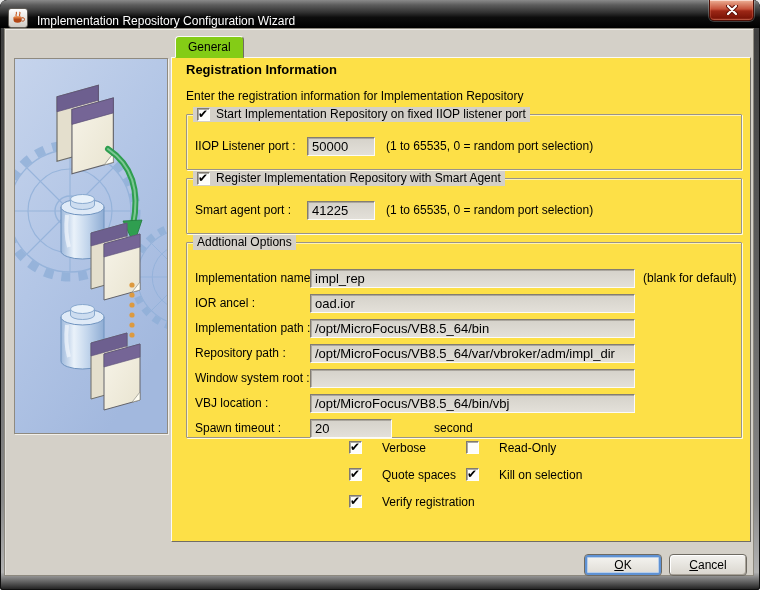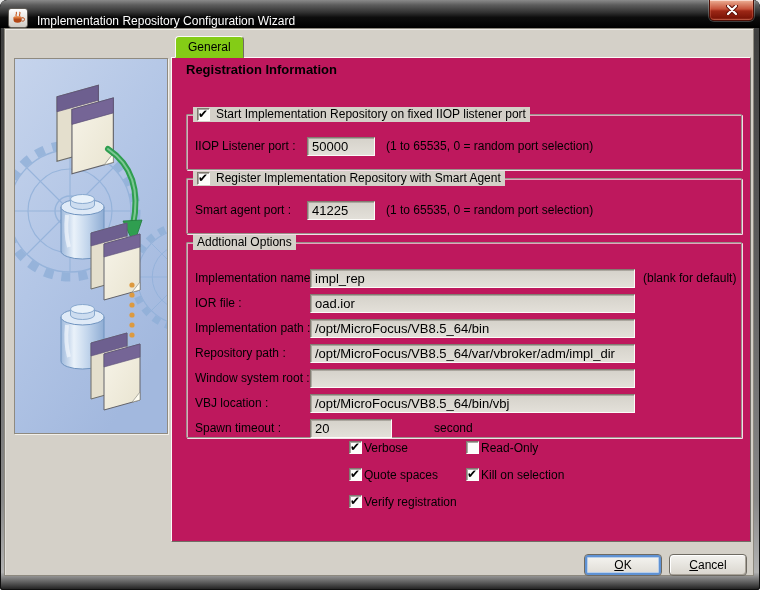--- a/index.html
+++ b/index.html
@@ -33,21 +33,21 @@
   
   .art-panel{position:absolute;left:9px;top:29px;width:154px;height:376px;
     border:1px solid #8f8a80;box-shadow:1px 1px 0 #f2f0eb;background:#b3c6e6;overflow:hidden;}
   .art-panel svg{display:block;}
 
   
   .tab{position:absolute;left:170px;top:7px;height:22px;padding:0 12px;
     background:#84cc16;border:1px solid;border-color:#fbfaf7 #716d65 transparent #fbfaf7;
     border-radius:4px 4px 0 0;font-size:12px;line-height:21px;z-index:2;color:#000;}
   .tab-pane{position:absolute;left:166px;top:28px;width:580px;height:485px;
-    border:1px solid;border-color:#fbfaf7 #716d65 #716d65 #fbfaf7;background:#be185d;}
+    border:1px solid;border-color:#fbfaf7 #716d65 #716d65 #fbfaf7;background:#fde047;}
 
   .heading{position:absolute;left:14px;top:4px;font-size:13px;font-weight:bold;color:#000;white-space:nowrap;}
   .subtitle{position:absolute;left:14px;top:31px;font-size:12px;color:#000;white-space:nowrap;}
 
   
   fieldset{position:absolute;margin:0;padding:0;
     border:1px solid #99938a;border-radius:1px;
     box-shadow:1px 1px 0 rgba(255,255,255,.85),inset 1px 1px 0 rgba(255,255,255,.6);}
   .legend{position:absolute;top:-8px;left:6px;background:#d4d0c8;padding:0 4px;
     font-size:12px;display:inline-flex;align-items:center;gap:6px;white-space:nowrap;line-height:15px;}
@@ -62,21 +62,21 @@
   input.field{position:absolute;top:0;height:19px;font-size:13px;color:#000;padding:1px 4px;
     background:linear-gradient(180deg,#d5d2ca,#e3e0d9);
     border:1px solid;border-color:#837d72 #fcfbf8 #fcfbf8 #837d72;
     box-shadow:inset 1px 1px 0 rgba(92,87,78,.35);outline:none;}
 
   
   .cb{display:inline-block;width:13px;height:13px;background:#fdfdfb;position:relative;flex:0 0 auto;
     border:1px solid;border-color:#807a70 #fffffd #fffffd #807a70;
     box-shadow:inset 1px 1px 0 rgba(70,66,58,.45);}
   .cb.on::after{content:"\2714";position:absolute;left:0;top:-2px;font-size:12px;font-weight:bold;color:#000;}
-  .cbrow{position:absolute;display:inline-flex;align-items:center;gap:2px;font-size:12px;white-space:nowrap;height:15px;padding-left:28px;}
+  .cbrow{position:absolute;display:inline-flex;align-items:center;gap:20px;font-size:12px;white-space:nowrap;height:15px;padding-left:28px;}
 
   
   .btn{position:absolute;top:525px;width:78px;height:22px;font-size:12px;color:#000;
     display:flex;align-items:center;justify-content:center;cursor:default;border-radius:4px;white-space:nowrap;}
   .btn-ok{left:579px;border:1px solid #6e6a62;
     background:linear-gradient(180deg,#f6f5f2,#dedbd4);
     box-shadow:inset 0 0 0 2px #5f92d4,inset 0 0 0 3px #b9cfea;}
   .btn-cancel{left:664px;border:1px solid #6e6a62;
     background:linear-gradient(180deg,#f3f2ef,#d9d5cd);
     box-shadow:inset 1px 1px 0 #fff,inset -1px -1px 0 #a8a298;}
@@ -192,20 +192,21 @@
         <use href="#docpair" transform="translate(76,272)"></use>
       </svg>
     </div>
 
     <div class="tab">
       <span>General</span>
     </div>
 
     <div class="tab-pane">
       <div class="heading">Registration Information</div>
+      <div class="subtitle">Enter the registration information for Implementation Repository</div>
 
       <fieldset class="grp-iiop">
         <span class="legend">
           <span class="cb on"></span>
           <span>Start Implementation Repository on fixed IIOP listener port</span>
         </span>
         <div class="frow" style="top:22px;">
           <span class="flabel">IIOP Listener port :</span>
           <input class="field" style="left: 112px; width: 68px;" value="50000">
           <span class="fnote" style="left:191px;">(1 to 65535, 0 = random port selection)</span>
@@ -227,21 +228,21 @@
       <fieldset class="grp-add">
         <span class="legend">Addtional Options</span>
 
         <div class="frow" style="top:26px;">
           <span class="flabel">Implementation name :</span>
           <input class="field" style="left: 115px; width: 325px;" value="impl_rep">
           <span class="fnote" style="left:448px;">(blank for default)</span>
         </div>
 
         <div class="frow" style="top:51px;">
-          <span class="flabel">IOR file :</span>
+          <span class="flabel">IOR ancel :</span>
           <input class="field" style="left: 115px; width: 325px;" value="oad.ior">
         </div>
 
         <div class="frow" style="top:76px;">
           <span class="flabel">Implementation path :</span>
           <input class="field" style="left: 115px; width: 325px;" value="/opt/MicroFocus/VB8.5_64/bin">
         </div>
 
         <div class="frow" style="top:101px;">
           <span class="flabel">Repository path :</span>

